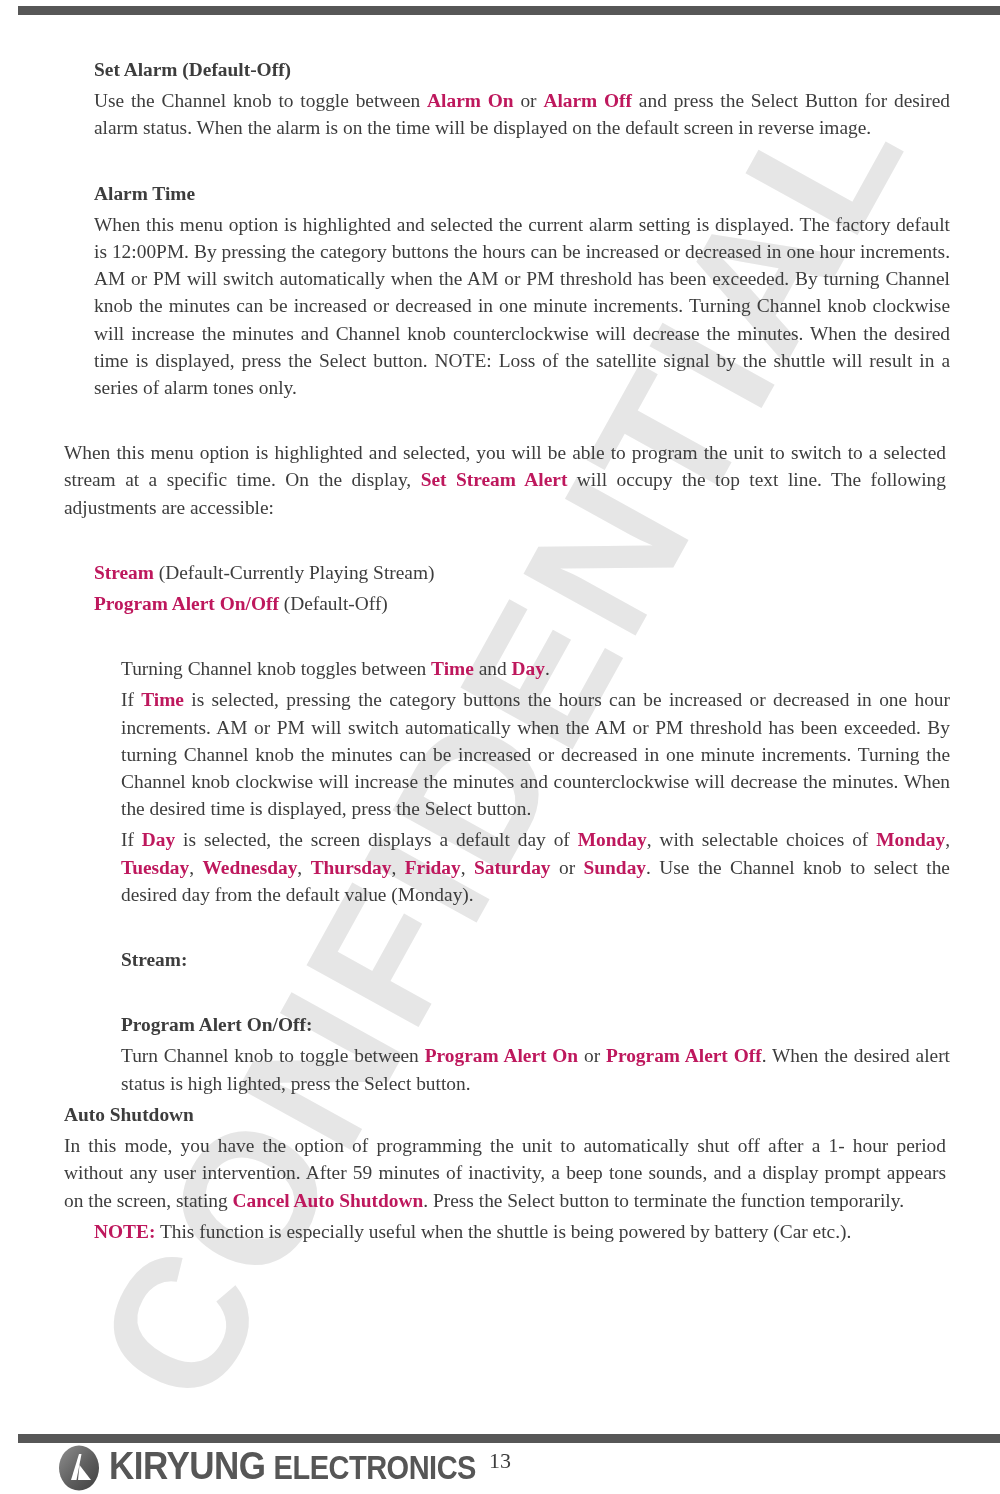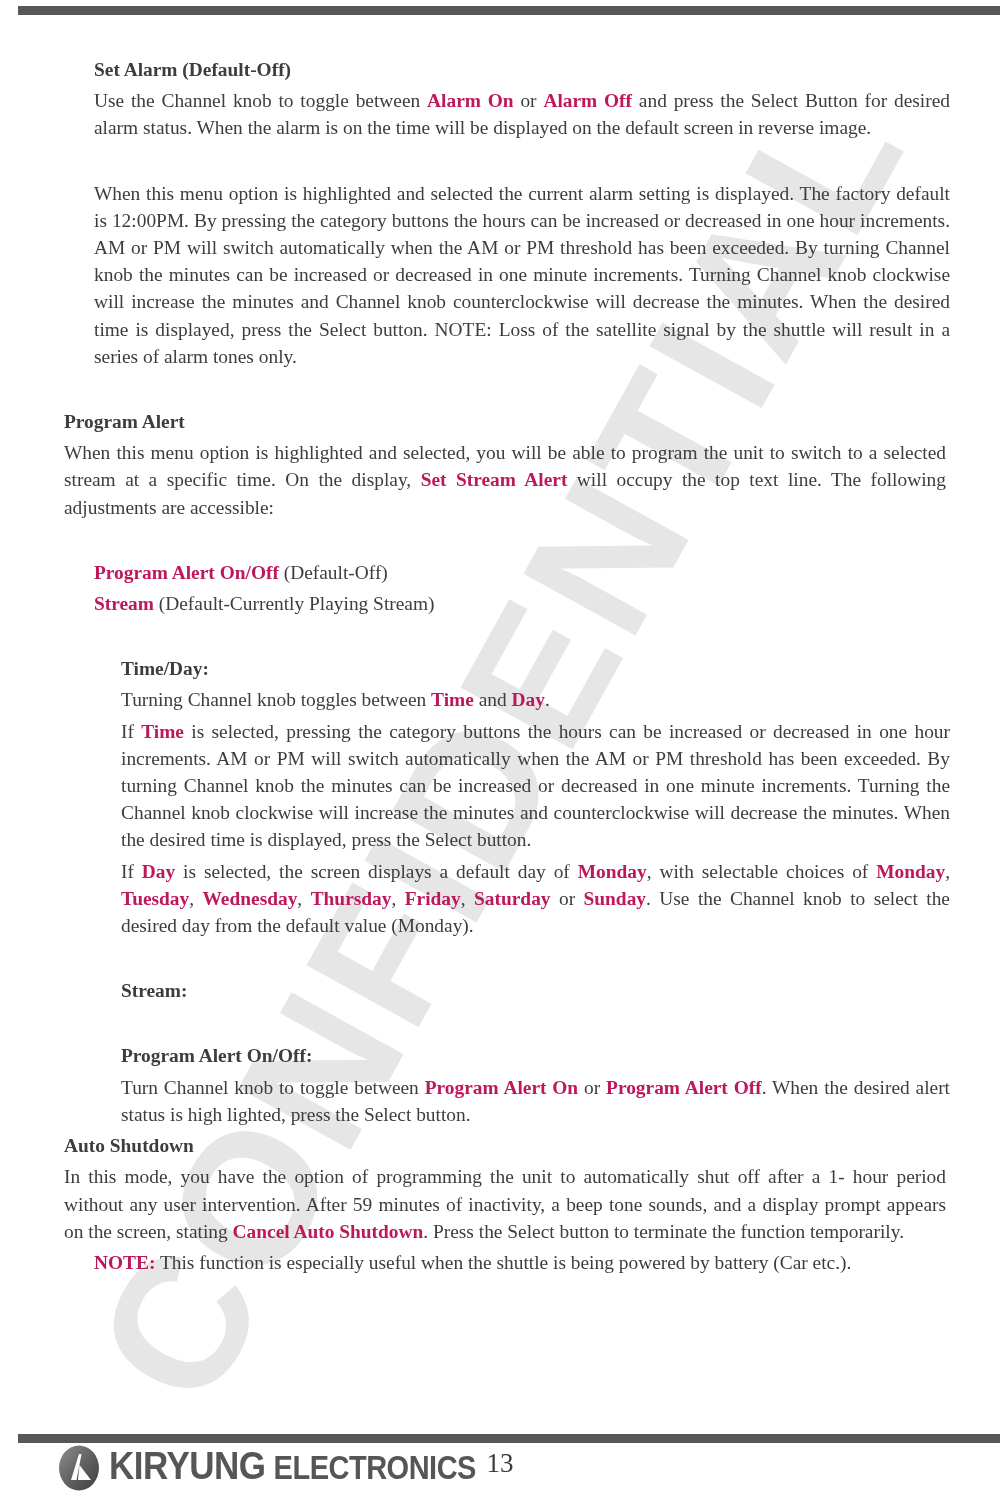--- a/index.html
+++ b/index.html
@@ -130,21 +130,21 @@
     font-size: 29px;
     transform: scaleY(1.12);
     transform-origin: bottom left;
   }
   .page-num {
     position: absolute;
     left: 0;
     right: 0;
     top: 14px;
     text-align: center;
-    font-size: 27px;
+    font-size: 22px;
     color: #3d3d3d;
     font-family: "Liberation Serif", "DejaVu Serif", serif;
   }
 </style>
 </head>
 <body>
 
 <div class="page">
 
   <div class="top-rule"></div>
@@ -153,35 +153,34 @@
     <div class="watermark-text">CONFIDENTIAL</div>
   </div>
 
   <div class="content">
 
     <div class="hd ind1">Set Alarm (Default-Off)</div>
     <p class="ind1"><span>Use the Channel knob to toggle between </span><b>Alarm On</b><span> or </span><b>Alarm Off</b><span> and press the Select Button for desired alarm status. When the alarm is on the time will be displayed on the default screen in reverse image.</span></p>
 
     <div class="gap-m"></div>
 
+    <div class="hd ind1">Alarm Time</div>
     <p class="ind1">When this menu option is highlighted and selected the current alarm setting is displayed. The factory default is 12:00PM. By pressing the category buttons the hours can be increased or decreased in one hour increments. AM or PM will switch automatically when the AM or PM threshold has been exceeded. By turning Channel knob the minutes can be increased or decreased in one minute increments. Turning Channel knob clockwise will increase the minutes and Channel knob counterclockwise will decrease the minutes. When the desired time is displayed, press the Select button. NOTE: Loss of the satellite signal by the shuttle will result in a series of alarm tones only.</p>
 
     <div class="gap-m"></div>
 
-    <div class="hd">Program Alert</div>
     <p><span>When this menu option is highlighted and selected, you will be able to program the unit to switch to a selected stream at a specific time. On the display, </span><b>Set Stream Alert</b><span> will occupy the top text line. The following adjustments are accessible:</span></p>
 
     <div class="gap-m"></div>
 
+    <p class="ind1"><b>Stream</b><span> (Default-Currently Playing Stream)</span></p>
     <p class="ind1"><b>Program Alert On/Off</b><span> (Default-Off)</span></p>
-    <p class="ind1"><b>Stream</b><span> (Default-Currently Playing Stream)</span></p>
-
-    <div class="gap-m"></div>
-
-    <div class="hd ind2">Time/Day:</div>
+
+    <div class="gap-m"></div>
+
     <p class="ind2"><span>Turning Channel knob toggles between </span><b>Time</b><span> and </span><b>Day</b><span>.</span></p>
     <p class="ind2"><span>If </span><b>Time</b><span> is selected, pressing the category buttons the hours can be increased or decreased in one hour increments. AM or PM will switch automatically when the AM or PM threshold has been exceeded. By turning Channel knob the minutes can be increased or decreased in one minute increments. Turning the Channel knob clockwise will increase the minutes and counterclockwise will decrease the minutes. When the desired time is displayed, press the Select button.</span></p>
     <p class="ind2"><span>If </span><b>Day</b><span> is selected, the screen displays a default day of </span><b>Monday</b><span>, with selectable choices of </span><span id="day-choices"><b>Monday</b><span>, </span><b>Tuesday</b><span>, </span><b>Wednesday</b><span>, </span><b>Thursday</b><span>, </span><b>Friday</b><span>, </span><b>Saturday</b><span> or </span><b>Sunday</b></span><span>. Use the Channel knob to select the desired day from the default value (Monday).</span></p>
 
     <div class="gap-m"></div>
 
     <div class="hd ind2">Stream:</div>
 
     <div class="gap-m"></div>
 

